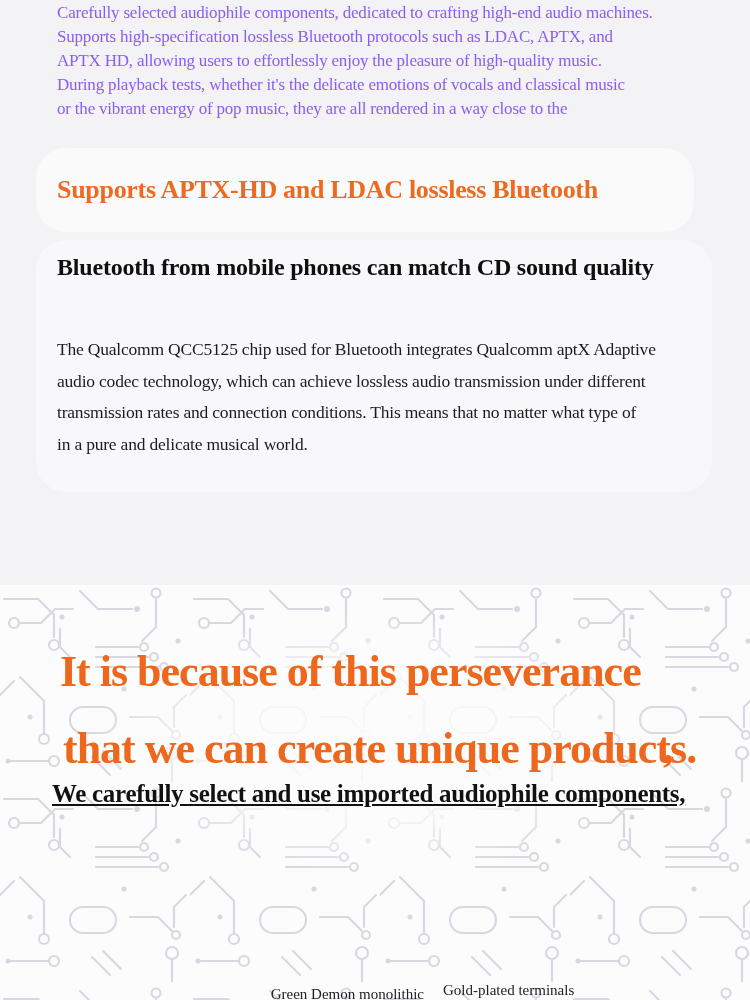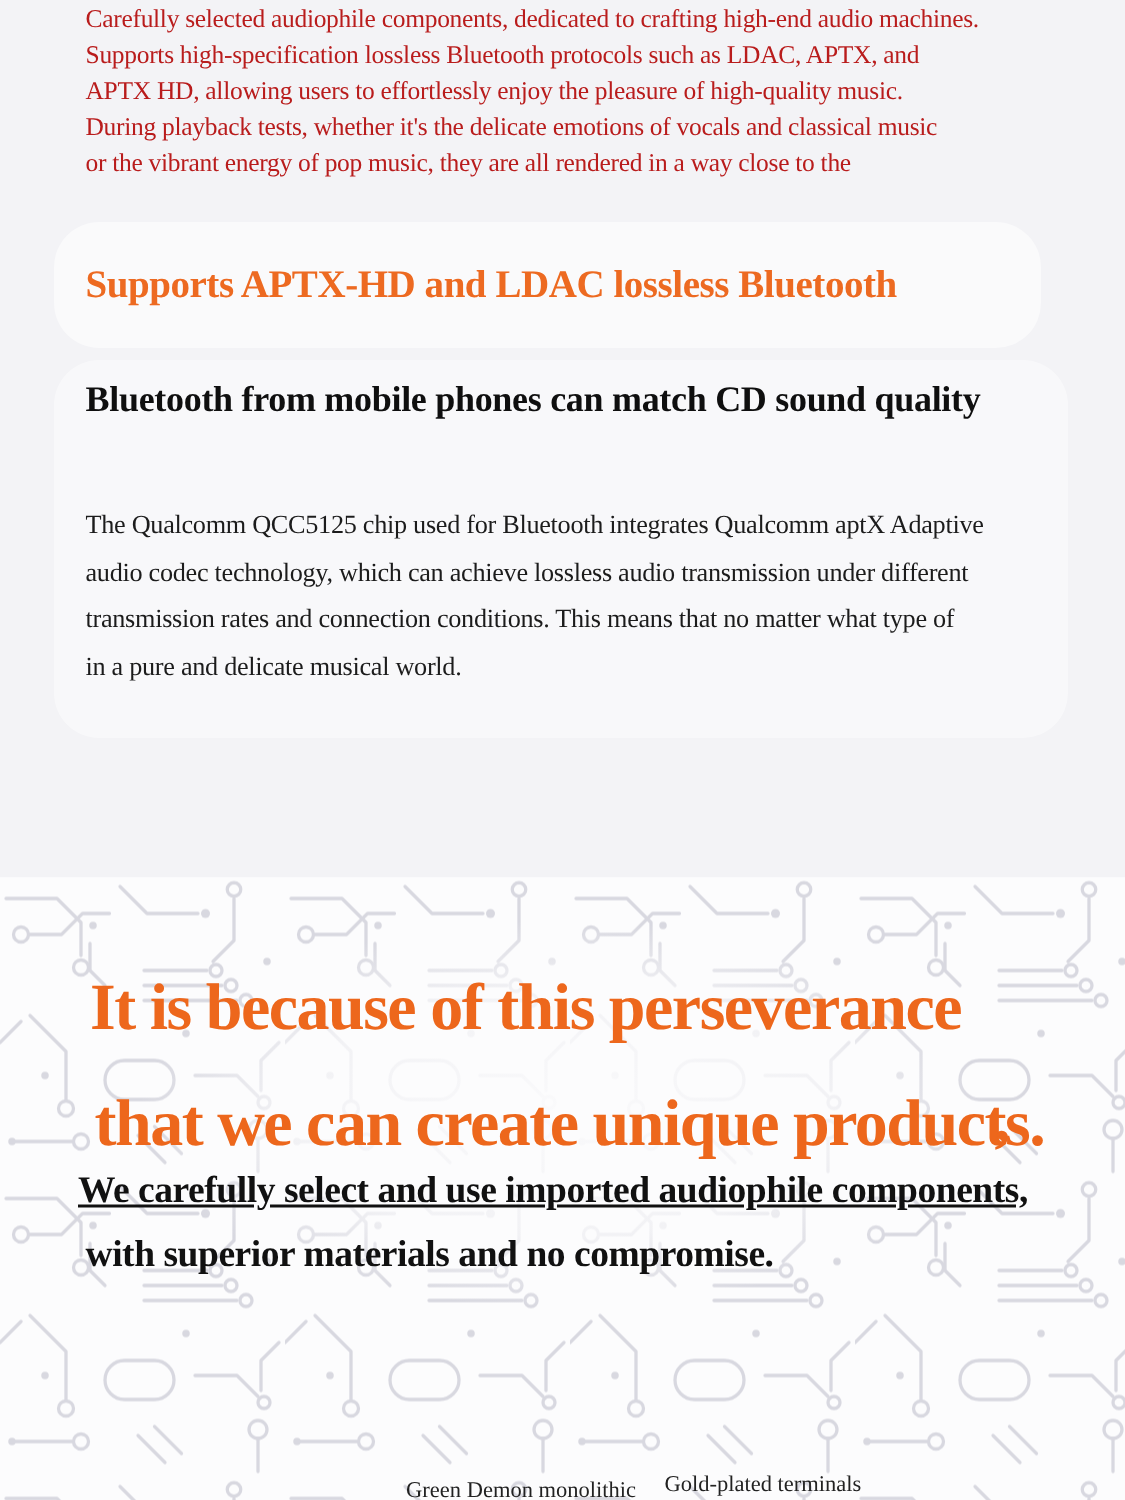--- a/index.html
+++ b/index.html
@@ -14,21 +14,21 @@
   .section-top{
     position:absolute;left:0;top:0;width:750px;height:585px;
     background:#f3f3f6;overflow:hidden;
   }
   .blob{position:absolute;background:#ffffff;border-radius:30px;}
   .blob-a{left:36px;top:148px;width:658px;height:84px;opacity:.55;}
   .blob-b{left:36px;top:240px;width:676px;height:252px;opacity:.45;}
 
   .intro{position:absolute;left:57px;top:1px;width:670px;}
   .intro-line{
-    font-size:17px;line-height:24px;color:#b91c1c;white-space:nowrap;
+    font-size:17px;line-height:24px;color:#8b5cf6;white-space:nowrap;
     letter-spacing:-0.2px;
   }
 
   .orange-heading{
     position:absolute;left:57px;top:175px;margin:0;
     font-size:26px;font-weight:bold;color:#ed6a21;white-space:nowrap;
     letter-spacing:-0.3px;
   }
   .black-heading{
     position:absolute;left:57px;top:254px;margin:0;
@@ -151,19 +151,18 @@
       <rect x="0" y="0" width="750" height="415" fill="url(#pcb)"></rect>
     </svg>
 
     <div class="pattern-fade"></div>
 
     <h1 class="persev-line persev-line1">It is because of this perseverance</h1>
     <h1 class="persev-line persev-line2">that we can create unique products.</h1>
     <span class="stray-mark">,</span>
 
     <p class="claim-line claim-line1">We carefully select and use imported audiophile components,</p>
-    <p class="claim-line claim-line2">with superior materials and no compromise.</p>
 
     <div class="component-label label-capacitor">Green Demon monolithic capacitor</div>
     <div class="component-label label-terminals">Gold-plated terminals</div>
   </section>
 
 </div>
 
 </body></html>

